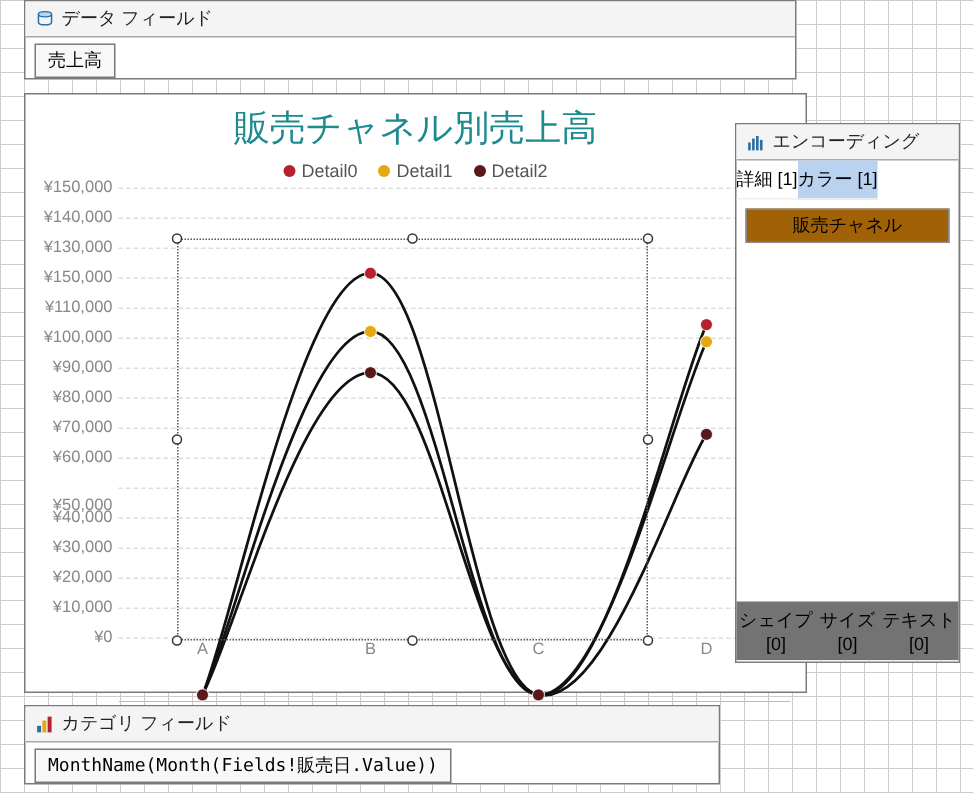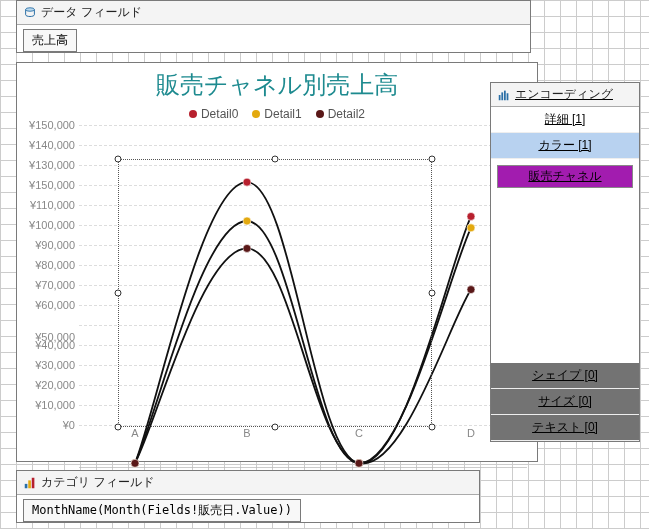--- a/index.html
+++ b/index.html
@@ -22,24 +22,24 @@
   .y-ticks { position: absolute; left: 0; top: 0; bottom: 20px; width: 62px; }
   .y-tick { position: absolute; right: 4px; width: 60px; text-align: right; font-size: 11px; color: #888; transform: translateY(-50%); }
   .gridline { position: absolute; left: 62px; right: 10px; border-top: 1px dashed #ddd; }
   .plot-svg { position: absolute; left: 62px; right: 10px; top: 0; bottom: 20px; }
   .x-ticks { position: absolute; left: 62px; right: 10px; bottom: 0; height: 18px; display: flex; }
   .x-tick { flex: 1; text-align: center; font-size: 11px; color: #888; }
   .sel-box { position: absolute; border: 1px dotted #555; pointer-events: none; }
   .handle { position: absolute; width: 7px; height: 7px; background: #fff; border: 1px solid #333; border-radius: 50%; transform: translate(-50%,-50%); pointer-events: none; }
   #category-panel { left: 16px; top: 470px; width: 464px; }
   #encoding-panel { left: 490px; top: 82px; width: 150px; height: 360px; }
-  .enc-list { display: flex; flex-direction: column; }
+  .enc-list { display: flex; flex-direction: row; }
   .enc-item { text-align: center; padding: 4px 0; font-size: 12px; border-bottom: 1px solid #eee; cursor: default; }
   .enc-item.sel { background: #b8d2f0; }
-  .enc-box { margin: 6px; border: 1px solid #888; background: #a21caf; padding: 2px 0; text-align: center; font-size: 12px; }
+  .enc-box { margin: 6px; border: 1px solid #888; background: #a16207; padding: 2px 0; text-align: center; font-size: 12px; }
   .enc-bottom { margin-top: auto; background: #737373; }
   svg.ico path, svg.ico rect, svg.ico circle { vector-effect: non-scaling-stroke; }
 </style>
 </head>
 <body>
 
 <div class="grid-bg"></div>
 
 <div id="data-fields-panel" class="panel">
   <div class="panel-header">
@@ -146,21 +146,21 @@
     <svg class="ico" viewBox="0 0 16 16">
       <rect x="2" y="9" width="3" height="5" fill="#2a6fa6"></rect>
         <rect x="6" y="5" width="3" height="9" fill="#e3a90f"></rect>
         <rect x="10" y="2" width="3" height="12" fill="#b7202e"></rect>
     </svg>
     <span>カテゴリ フィールド</span>
   </div>
   <div class="field-chip" style="font-family: Consolas, monospace;">MonthName(Month(Fields!販売日.Value))</div>
 </div>
 
-<div id="encoding-panel" class="panel" style="display:flex;flex-direction:column;text-decoration:underline;">
+<div id="encoding-panel" class="panel" style="display:flex;flex-direction:column;">
   <div class="panel-header">
     <svg class="ico" viewBox="0 0 16 16">
       <rect x="2" y="8" width="2" height="6" fill="#2a6fa6"></rect>
         <rect x="5" y="5" width="2" height="9" fill="#2a6fa6"></rect>
         <rect x="8" y="3" width="2" height="11" fill="#2a6fa6"></rect>
         <rect x="11" y="6" width="2" height="8" fill="#2a6fa6"></rect>
     </svg>
     <span>エンコーディング</span>
   </div>
   <div class="enc-list" id="encTop">

